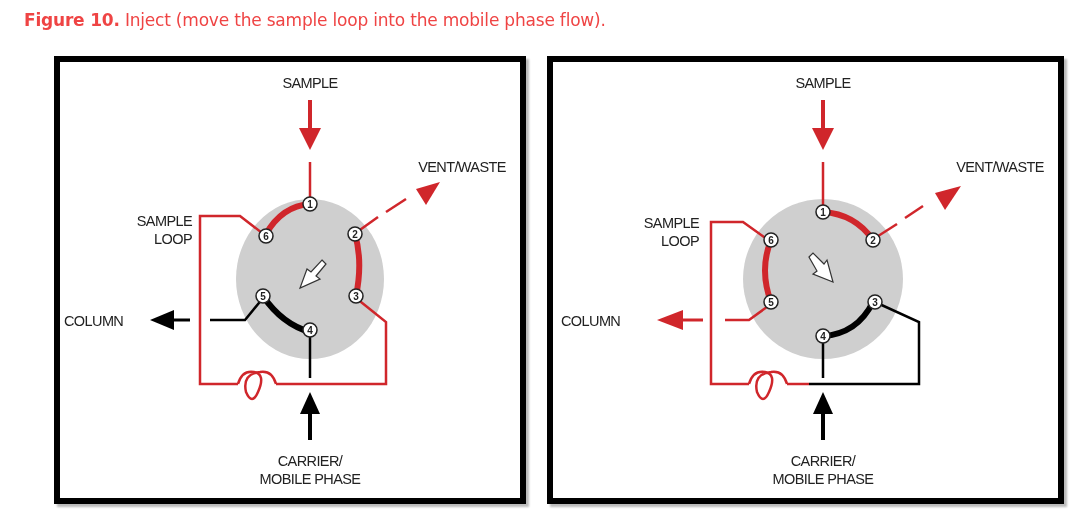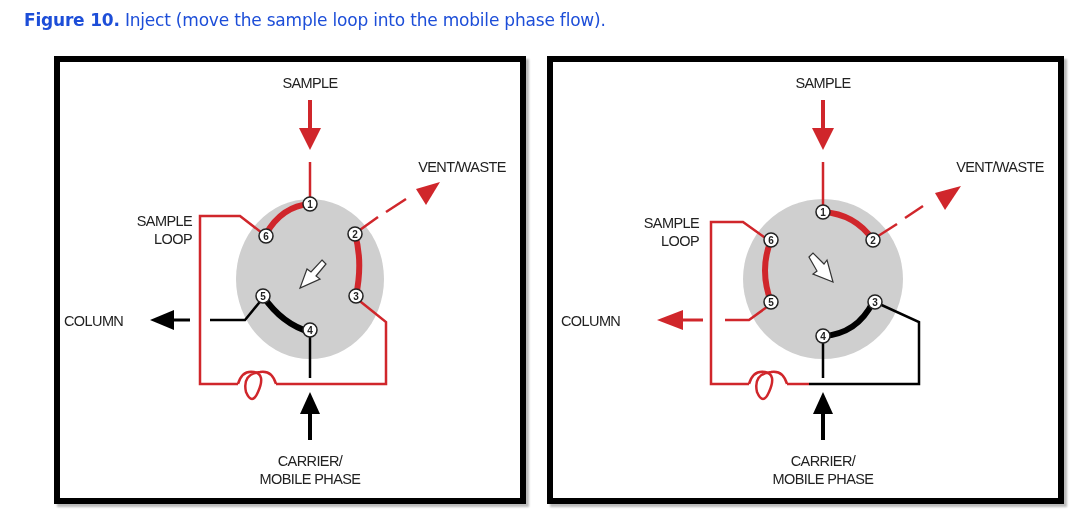--- a/index.html
+++ b/index.html
@@ -1,17 +1,17 @@
 <!DOCTYPE html>
 <html><head>
 <meta charset="utf-8">
 <style>
   html, body { margin: 0; padding: 0; background: #ffffff; }
   body { width: 1091px; height: 524px; position: relative; overflow: hidden; font-family: "Liberation Sans", sans-serif; }
-  .caption { position: absolute; left: 24px; top: 10px; font-size: 17px; color: #1d4ed8; font-family: "DejaVu Sans", sans-serif; letter-spacing: -0.2px; }
+  .caption { position: absolute; left: 24px; top: 10px; font-size: 17px; color: #ef4444; font-family: "DejaVu Sans", sans-serif; letter-spacing: -0.2px; }
   .caption b { font-weight: bold; }
   .panel { position: absolute; border: 6px solid #000; background: #fff; box-shadow: 3px 3px 2px #bbb; }
   #panel-left { left: 54px; top: 56px; width: 460px; height: 436px; }
   #panel-right { left: 547px; top: 56px; width: 505px; height: 436px; }
   svg { position: absolute; left: 0; top: 0; overflow: visible; }
   .lbl { font-family: "Liberation Sans", sans-serif; font-size: 14.5px; fill: #222; letter-spacing: -0.6px; }
   .port-text { font-family: "Liberation Sans", sans-serif; font-size: 10px; fill: #222; font-weight: bold; }
 </style>
 </head>
 <body>

